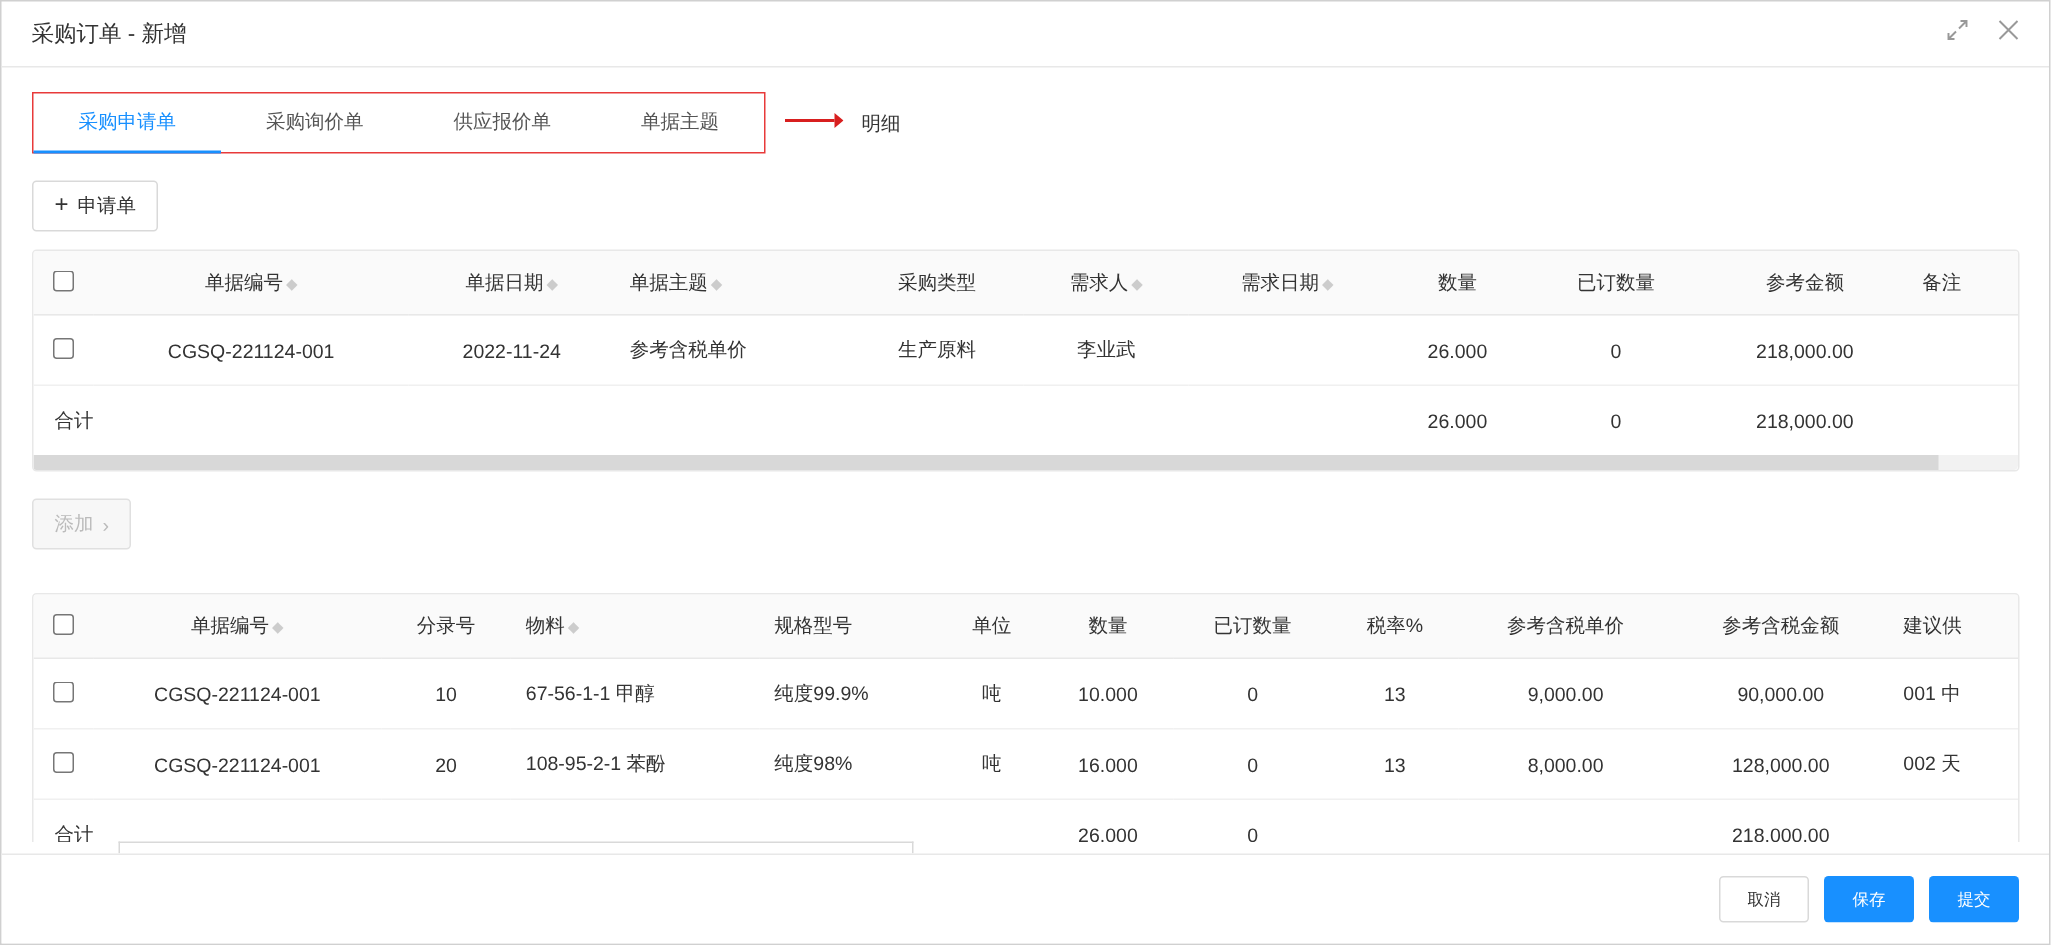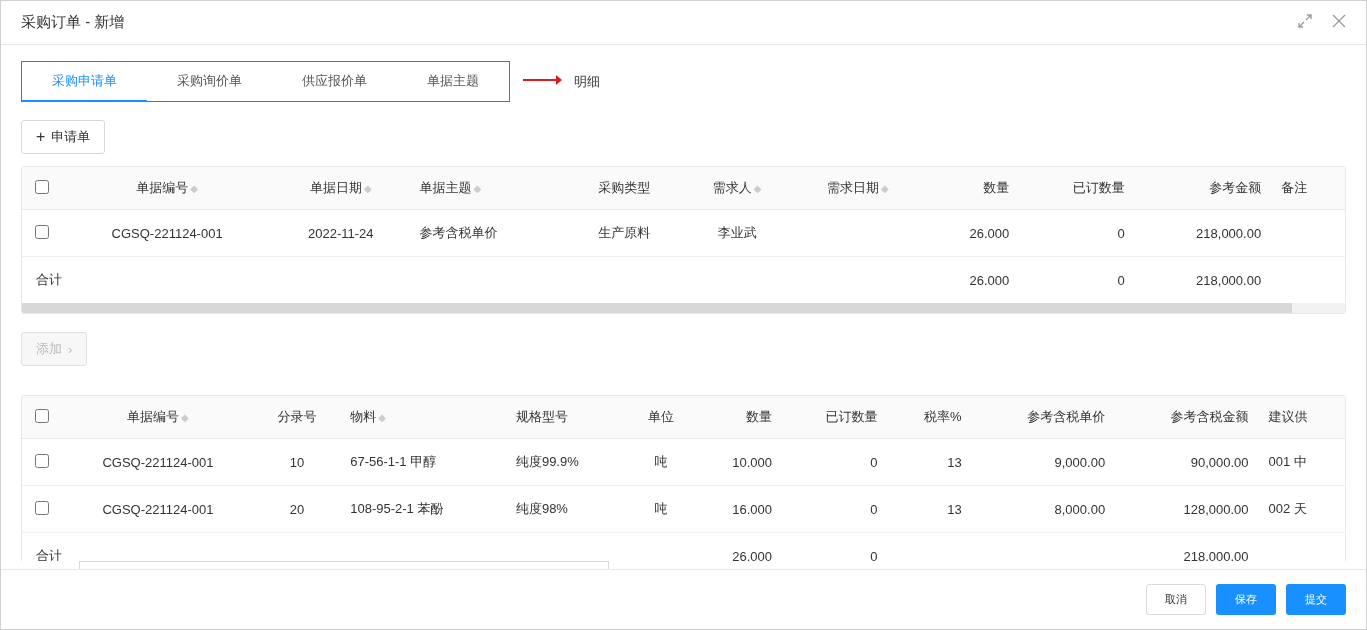--- a/index.html
+++ b/index.html
@@ -22,21 +22,21 @@
 .detail-label { color: #333; font-size: 13px; }
 
 .add-btn { display: inline-flex; align-items: center; gap: 6px; padding: 7px 14px; border: 1px solid #d9d9d9; border-radius: 3px; background: #fff; cursor: pointer; font-size: 13px; color: #333; margin-bottom: 12px; }
 .add-btn .plus { font-size: 16px; font-weight: 400; line-height: 1; }
 
 .table-wrap { border: 1px solid #e8e8e8; border-radius: 3px; margin-bottom: 18px; overflow-x: auto; }
 .table { width: 100%; border-collapse: collapse; min-width: 1300px; }
 .table th { background: #fafafa; padding: 12px 10px; text-align: left; font-weight: 500; color: #333; border-bottom: 1px solid #e8e8e8; white-space: nowrap; font-size: 13px; }
 .table td { padding: 14px 10px; border-bottom: 1px solid #f0f0f0; color: #333; font-size: 13px; white-space: nowrap; }
 .table tbody tr:last-child td { border-bottom: none; }
-.table .num { text-align: right; }
+.table .num { text-align: center; }
 .table .ctr { text-align: center; }
 .table .chk { width: 40px; text-align: center; }
 .table input[type="checkbox"] { width: 14px; height: 14px; cursor: pointer; accent-color:#1890ff; }
 .sort { color: #ccc; font-size: 10px; margin-left: 2px; display:inline-block; line-height:1; }
 .total-row td { color: #333; font-weight: 400; }
 
 .disabled-add { display: inline-flex; align-items: center; gap: 6px; padding: 7px 14px; border: 1px solid #e0e0e0; border-radius: 3px; background: #f7f7f7; color: #bbb; font-size: 13px; margin-bottom: 29px; cursor: not-allowed; }
 .disabled-add .chev { font-size: 13px; color: #bbb; }
 
 .scroll-track { height: 10px; background: #f2f2f2; border-radius: 0 0 3px 3px; position: relative; }

